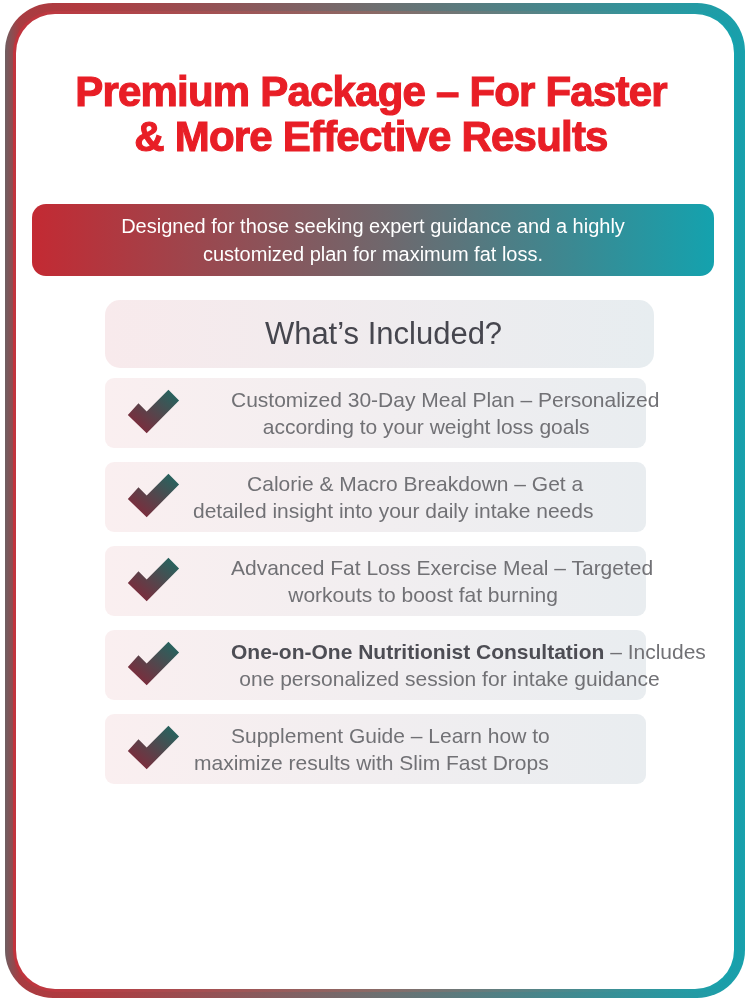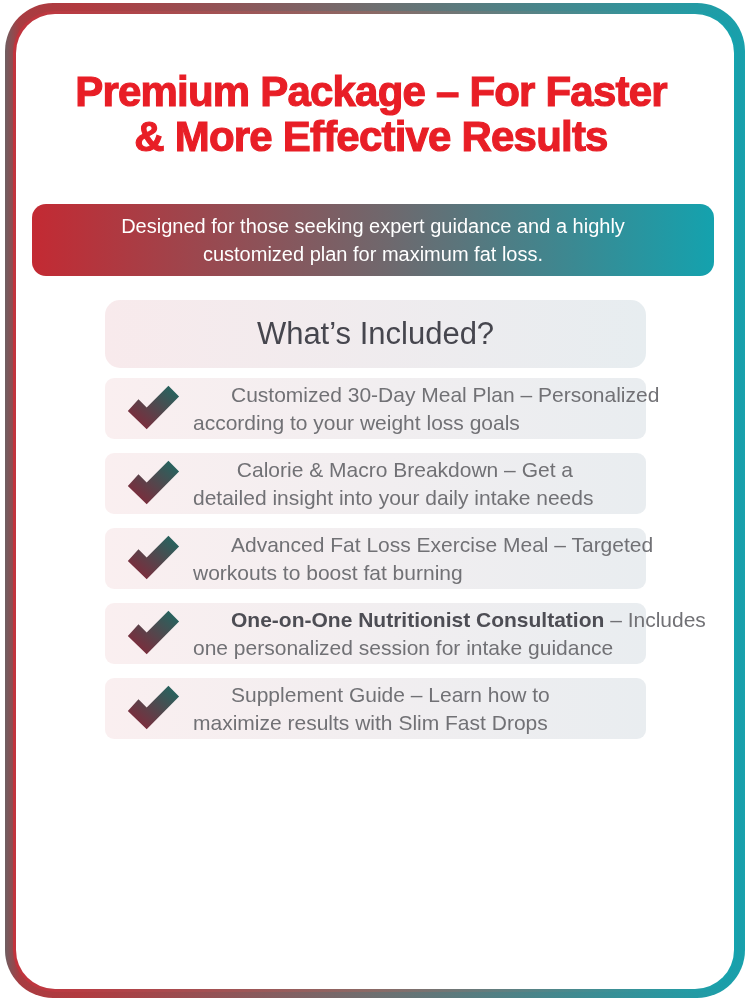--- a/index.html
+++ b/index.html
@@ -30,29 +30,29 @@
     border-radius:14px;box-sizing:border-box;
     background:linear-gradient(90deg,#c32a33 0%,#6f686d 52%,#14a2ae 100%);
     display:flex;align-items:center;justify-content:center;
     color:#ffffff;font-size:20px;line-height:1.4;text-align:center;white-space:pre;margin-top:8px;
   }
   .section-header{
     position:absolute;left:89px;width:541px;top:286px;height:68px;
     border-radius:15px;
     background:linear-gradient(90deg,#f8eaec 0%,#e7edf0 100%);
     display:flex;align-items:center;justify-content:center;
-    color:#46464e;font-size:31px;font-weight:400;
+    color:#46464e;font-size:31px;font-weight:400;padding-left:8px;
   }
   .included-list{
     position:absolute;left:89px;width:541px;top:364px;
   }
   .item-row{
-    height:61px;margin-bottom:14px;border-radius:9px;
+    height:70px;margin-bottom:14px;border-radius:9px;
     background:linear-gradient(90deg,#faeff0 0%,#e9edf0 100%);
-    display:flex;align-items:center;padding-left:18px;box-sizing:border-box;
+    display:flex;align-items:center;padding-left:18px;box-sizing:border-box;text-align:center;
   }
   .check-wrap{flex:0 0 58px;height:50px;display:flex;align-items:center;justify-content:center;}
   .item-textblock{
     margin-left:12px;color:#717175;font-size:21px;line-height:1.3;white-space:pre;
   }
   .item-bold{font-weight:700;color:#4d4d54;margin-left:38px;}
   .hidden-defs{position:absolute;width:0;height:0;overflow:hidden;}
 </style>
 </head>
 <body>

